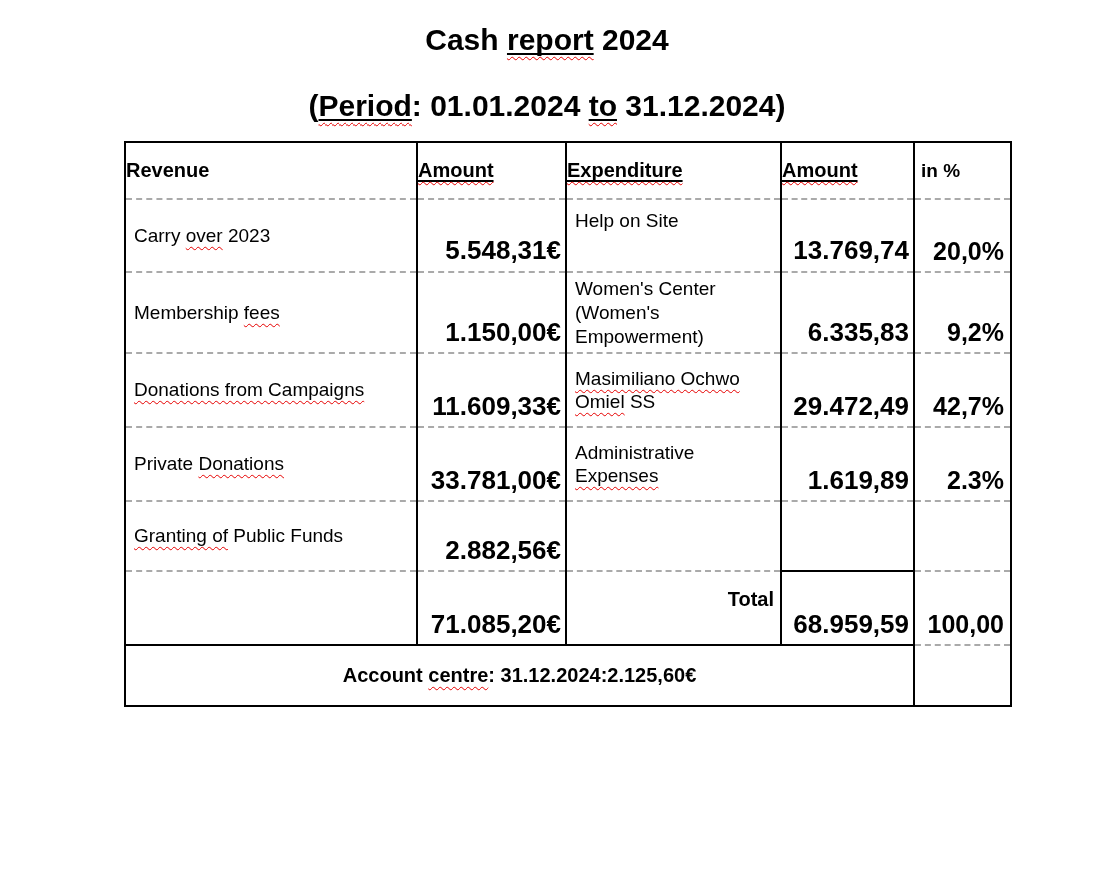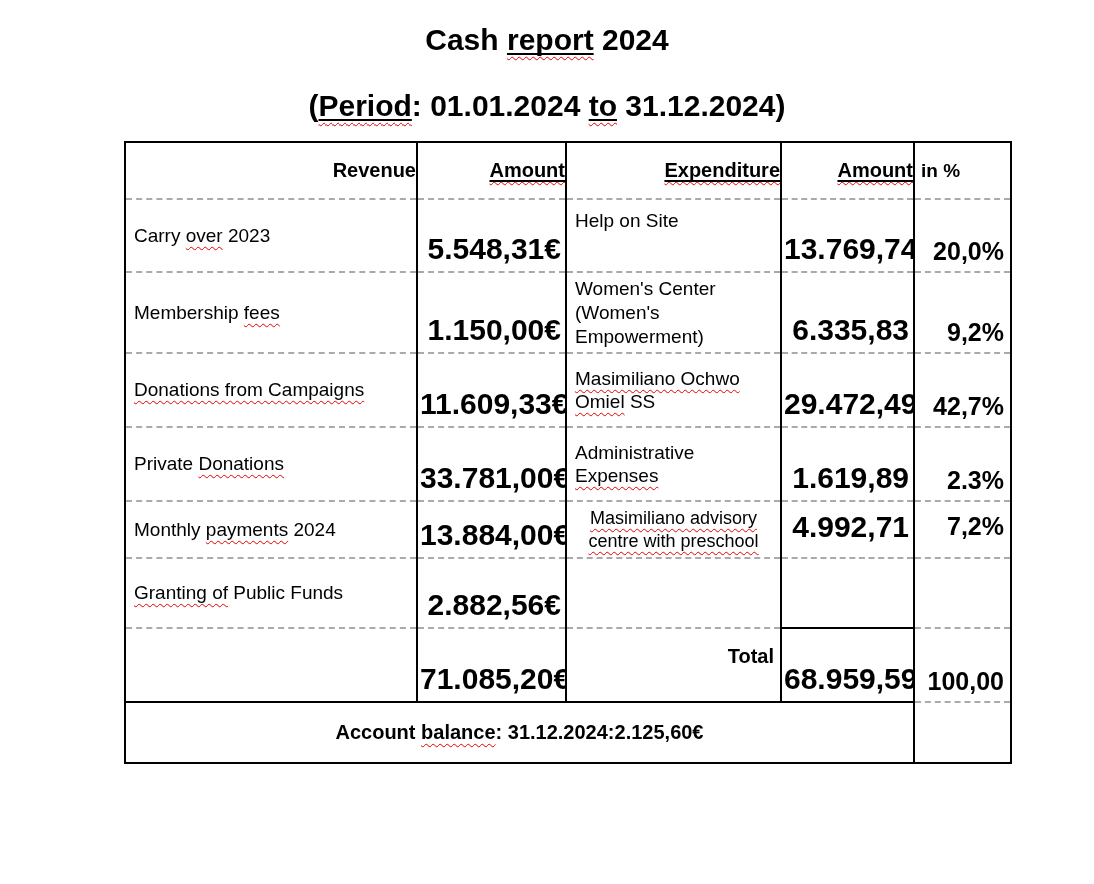--- a/index.html
+++ b/index.html
@@ -32,27 +32,27 @@
   }
   td{
     border-left:2px solid #000;
     border-bottom:2px dashed #aaaaaa;
     padding:0;overflow:hidden;
   }
   td:first-child{border-left:none;}
   td.sb{border-bottom:2.5px solid #000;}          
   td.nb{border-bottom:none;}                       
 
-  .c-hdr{font-size:20px;font-weight:700;text-align:right;vertical-align:middle;}
+  .c-hdr{font-size:20px;font-weight:700;text-align:left;vertical-align:middle;}
   .c-hdr-left{font-size:19px;font-weight:700;text-align:left;vertical-align:middle;padding-left:6px;}
   .c-rev{font-size:19px;line-height:1.25;text-align:left;vertical-align:middle;padding:4px 10px 4px 8px;}
   .c-exp{font-size:19px;line-height:1.25;text-align:left;vertical-align:middle;padding:4px 22px 4px 8px;}
   .c-exp.top{vertical-align:top;padding-top:9px;margin-left:45px;}
   .c-exp.center{text-align:center;padding-right:8px;}
-  .c-amt{font-size:30px;font-weight:700;text-align:right;vertical-align:bottom;padding:0 4px 6px 2px;line-height:1.1;}
+  .c-amt{font-size:26px;font-weight:700;text-align:right;vertical-align:bottom;padding:0 4px 6px 2px;line-height:1.1;}
   .c-pct{font-size:25px;font-weight:700;text-align:right;vertical-align:bottom;padding:0 6px 6px 2px;line-height:1.1;}
   .c-total-label{font-size:20px;font-weight:700;text-align:right;vertical-align:top;padding:16px 6px 0 2px;}
   .c-bal{font-size:20px;font-weight:700;text-align:center;vertical-align:middle;}
 </style>
 </head>
 <body>
 
 <div class="title">Cash <span class="u"><span class="sq">report</span></span> 2024</div>
 <div class="subtitle">(<span class="u"><span class="sq">Period</span></span>: 01.01.2024 <span class="u"><span class="sq">to</span></span> 31.12.2024)</div>
 
@@ -100,42 +100,35 @@
   </tr>
 
   <tr style="height:74px">
     <td class="c-rev">Private <span class="sq">Donations</span></td>
     <td class="c-amt">33.781,00€</td>
     <td class="c-exp">Administrative <span class="sq">Expenses</span></td>
     <td class="c-amt">1.619,89</td>
     <td class="c-pct">2.3%</td>
   </tr>
 
-  <tr style="height:57px">
-    <td class="c-rev">Monthly <span class="sq">payments</span> 2024</td>
-    <td class="c-amt">13.884,00€</td>
-    <td class="c-exp center" style="font-size:18px"><span class="sq">Masimiliano advisory centre with preschool</span></td>
-    <td class="c-amt" style="vertical-align:middle">4.992,71</td>
-    <td class="c-pct" style="vertical-align:middle">7,2%</td>
-  </tr>
 
   <tr style="height:70px">
     <td class="c-rev"><span class="sq">Granting of</span> Public Funds</td>
     <td class="c-amt">2.882,56€</td>
     <td class="c-exp"></td>
     <td class="c-amt sb"></td>
     <td class="c-pct"></td>
   </tr>
 
   <tr style="height:74px">
     <td class="c-rev sb"></td>
     <td class="c-amt sb">71.085,20€</td>
     <td class="c-total-label sb">Total</td>
     <td class="c-amt sb">68.959,59</td>
     <td class="c-pct">100,00</td>
   </tr>
 
   <tr style="height:61px">
-    <td class="c-bal nb" colspan="4">Account <span class="sq">balance</span>: 31.12.2024:2.125,60€</td>
+    <td class="c-bal nb" colspan="4">Account <span class="sq">centre</span>: 31.12.2024:2.125,60€</td>
     <td class="nb"></td>
   </tr>
 </tbody>
   </table>
 
 </body></html>

